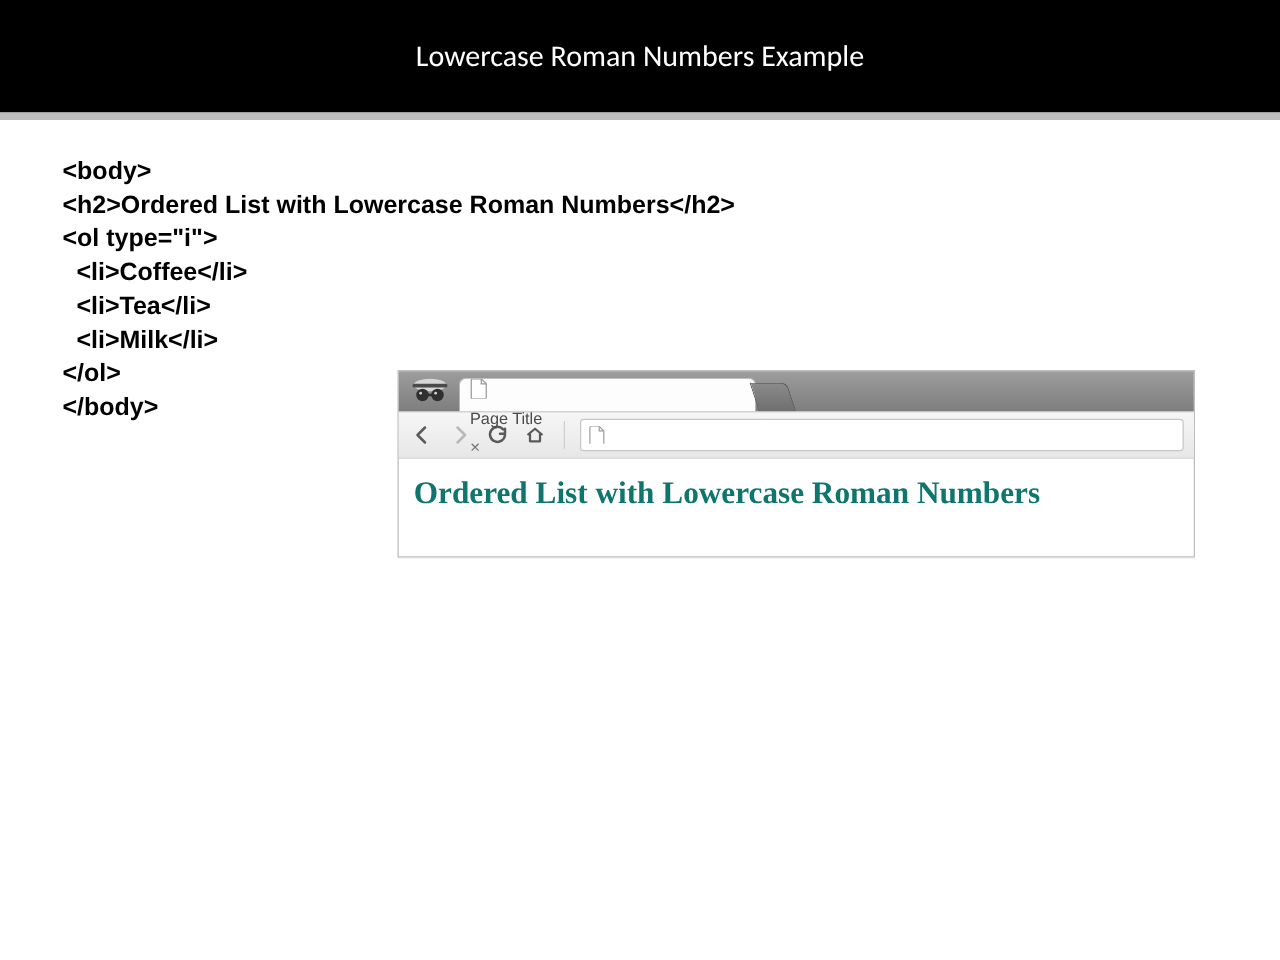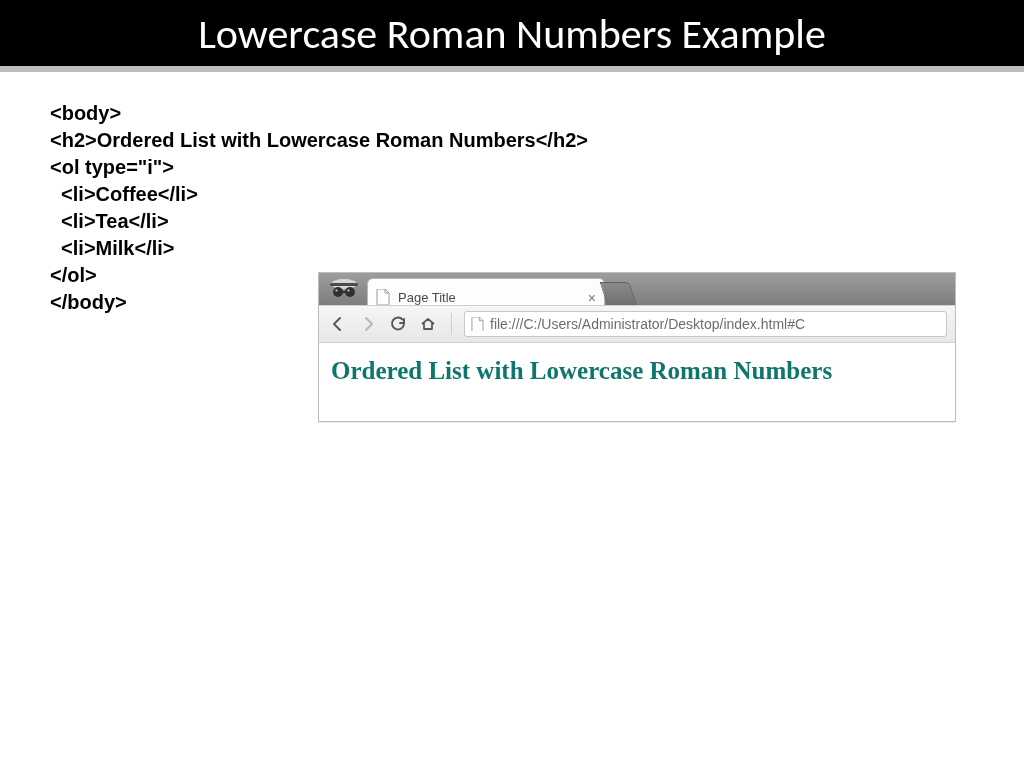--- a/index.html
+++ b/index.html
@@ -7,25 +7,25 @@
     padding: 0;
     width: 1024px;
     height: 768px;
     background: #fff;
     font-family: Calibri, Arial, sans-serif;
     overflow: hidden;
   }
   .title-bar {
     background: #000;
     color: #fff;
-    height: 66px;
+    height: 90px;
     display: flex;
     align-items: center;
     justify-content: center;
-    font-size: 42px;
+    font-size: 24px;
     font-weight: 400;
   }
   .title-underline {
     height: 6px;
     background: #bdbdbd;
   }
   .content {
     position: relative;
   }
   .code-block {
@@ -67,24 +67,25 @@
   }
   .tab {
     background: #fdfdfd;
     border: 1px solid #b7b7b7;
     border-bottom: none;
     border-top-left-radius: 6px;
     border-top-right-radius: 6px;
     height: 26px;
     min-width: 220px;
     display: flex;
-    align-items: flex-end;
+    align-items: flex-start;
     padding: 0 8px;
     gap: 8px;
     position: relative;
+    flex-direction: column;
   }
   .file-icon {
     width: 14px; height: 16px;
   }
   .tab-title {
     font-size: 13px;
     color: #4a4a4a;
     flex: 1;
   }
   .tab-close {
@@ -226,21 +227,20 @@
           </svg>
       </span>
       <span class="divider"></span>
       <div class="omnibox">
         <span class="file-icon">
           <svg viewBox="0 0 14 16">
             <path d="M2 0h7l4 4v11a1 1 0 0 1-1 1H2a1 1 0 0 1-1-1V1a1 1 0 0 1 1-1z" fill="#fff" stroke="#9a9a9a"></path>
             <path d="M9 0v4h4" fill="none" stroke="#9a9a9a"></path>
           </svg>
         </span>
-        <span class="omnibox-text">file:///C:/Users/Administrator/Desktop/index.html#C</span>
       </div>
     </div>
 
     <div class="page">
       <h2>Ordered List with Lowercase Roman Numbers</h2>
     </div>
   </div>
 </div>
 
 </body></html>

